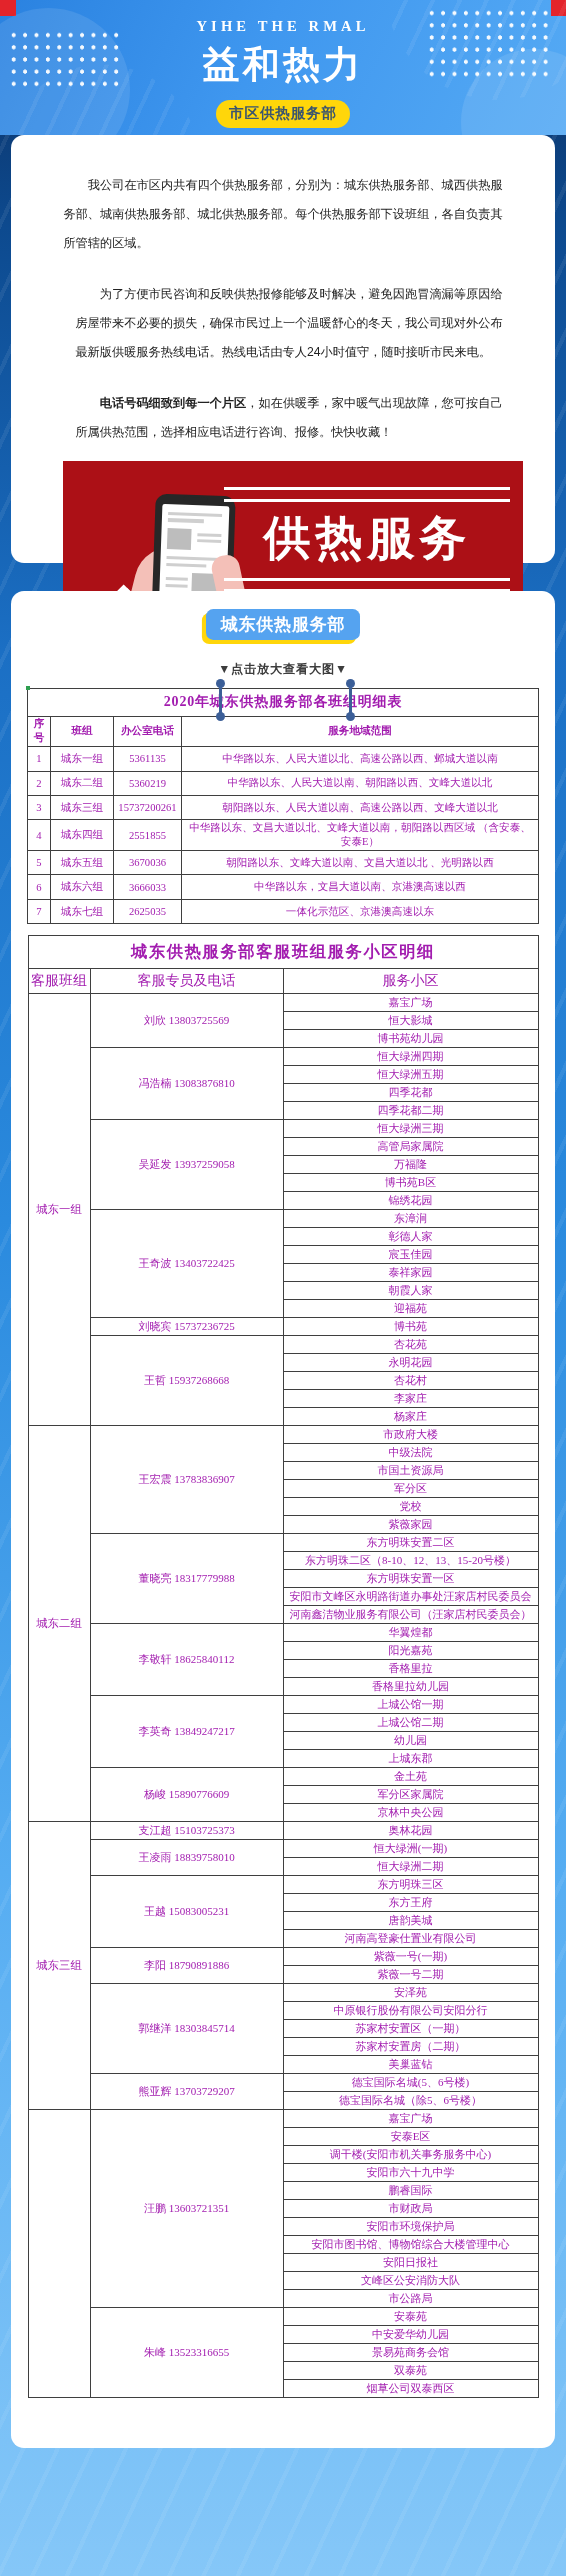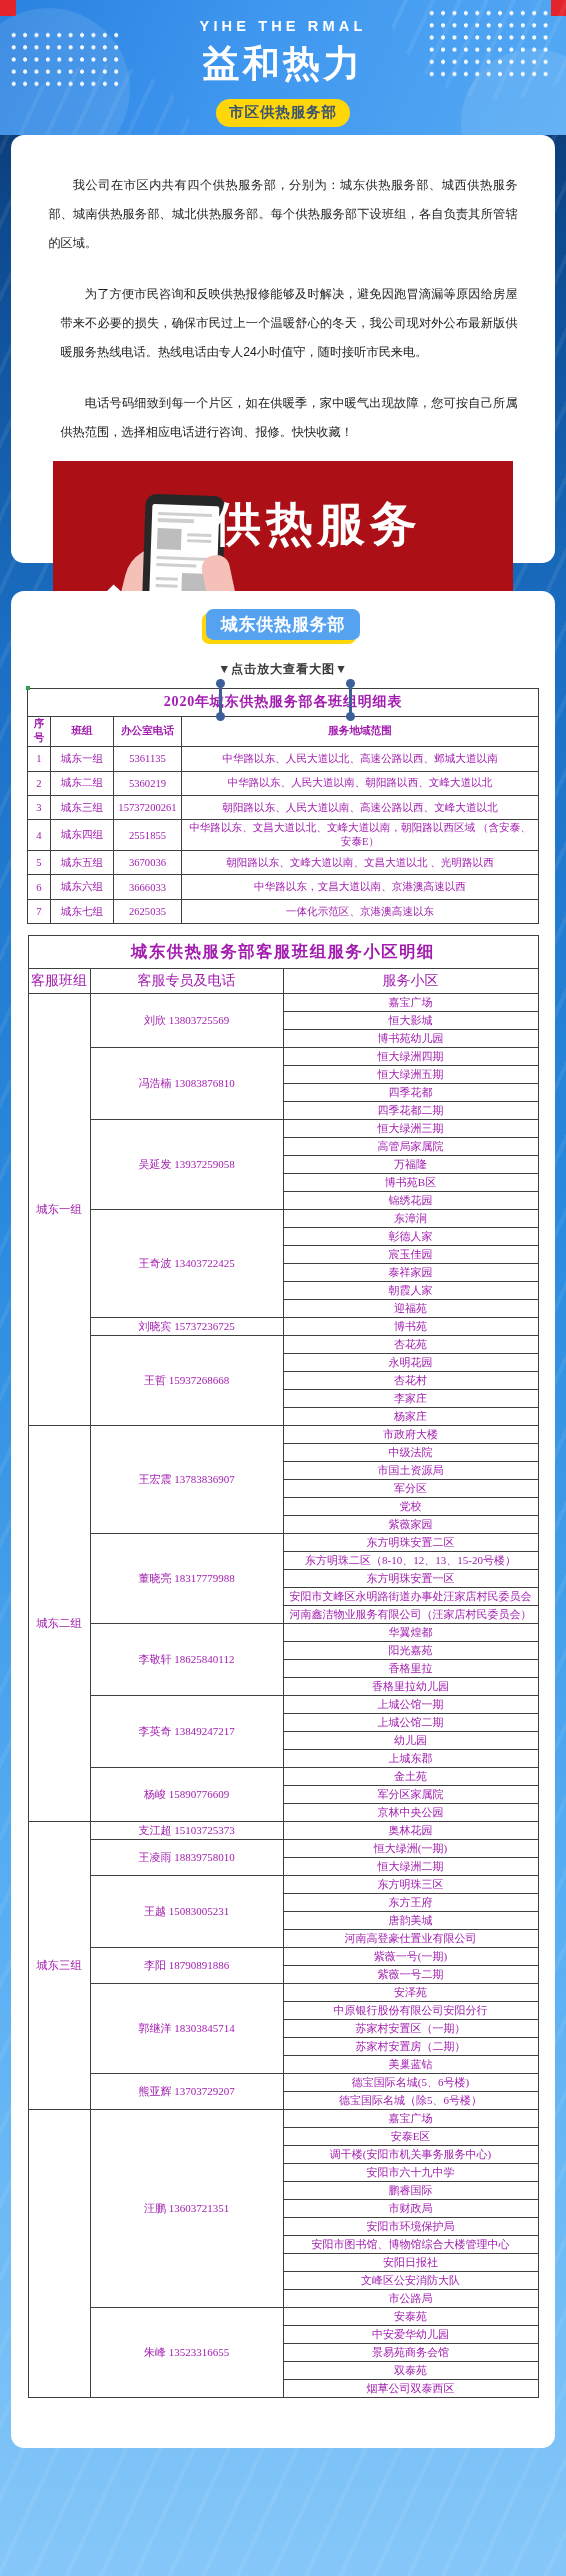--- a/index.html
+++ b/index.html
@@ -16,37 +16,37 @@
   .hdr::after { content:""; position:absolute; inset:0;
     background:repeating-linear-gradient(115deg, rgba(255,255,255,.14) 0 4.1px, transparent 4.1px 24.4px);
     -webkit-mask:radial-gradient(circle 98px at 18% 120%,#000 0 99%,transparent 100%),radial-gradient(circle 114px at 88% -10%,#000 0 99%,transparent 100%),linear-gradient(#0000 0 0);
     mask-composite:add; opacity:.5; pointer-events:none; }
   .corner { position:absolute; top:0; width:15.5px; height:15.5px; background:#e3242b; }
   .corner.l { left:0; } .corner.r { right:0; }
   .dots { position:absolute; background-image:radial-gradient(#fff 1.7px, transparent 2.2px); background-size:11.4px 12.2px; opacity:.95; }
   .dots.l { left:8.1px; top:29px; width:114px; height:63px; }
   .dots.r { right:18px; top:6.5px; width:122px; height:72px; }
   .circle-dec { position:absolute; border-radius:50%; background:rgba(255,255,255,.10); }
-  .brand-en { padding-top:18px; color:#fff; font-weight:bold; font-size:14.6px; letter-spacing:4.1px; }
+  .brand-en { padding-top:18px; color:#fff; font-weight:bold; font-size:14.6px; letter-spacing:4.1px;font-family:Liberation Serif, serif; }
   .brand-cn { margin-top:4.9px; color:#fff; font-weight:900; font-size:37px; letter-spacing:3.3px; }
   .badge { display:inline-block; margin-top:9.8px; background:#ffd60a; color:#3b556e; font-weight:bold;
     font-size:14.6px; padding:4.1px 13px 4.9px; border-radius:14.6px; letter-spacing:0.8px; }
 
   
   .card { position:relative; margin:0 11.4px; background:#fff; border-radius:13px; }
-  .card1 { height:428px; padding:36px 37px 0; }
+  .card1 { height:428px; padding:36px 52px 0; }
   .card2 { margin-top:28px; height:1857px; padding-top:13px; overflow:hidden; }
 
   .para { font-size:12.2px; line-height:29px; color:#222; text-align:justify; text-indent:2em; }
   .para + .para { margin-top:22px;margin-left:12px; }
-  .b { font-weight:normal; }
+  .b { font-weight:bold; }
 
   
   .promo { position:relative; margin:14px auto 0; width:460px; height:218px; background:#ac1016; overflow:hidden; }
-  .promo-right { position:absolute; right:13px; top:26px; width:286px; display:flex; flex-direction:row; }
+  .promo-right { position:absolute; right:13px; top:26px; width:286px; display:flex; flex-direction:column; }
   .dline { height:14.6px; border-top:3.3px solid #fff; border-bottom:3.3px solid #fff; }
   .promo-t { color:#fff; font-weight:900; font-size:47px; letter-spacing:4.9px; line-height:60px; text-align:center; white-space:nowrap; }
   .promo-t.t2 { letter-spacing:1.6px; }
   .art { position:absolute; left:23px; top:37px; width:179px; height:181px; }
   .sleeve { position:absolute; left:-21px; bottom:-47px; width:106px; height:122px; background:#fff; transform:rotate(45deg); box-shadow:4.9px 0 0 #d8d8d8; }
   .hand { position:absolute; left:42px; top:52px; width:106px; height:122px; background:#f4c0b8; border-radius:37px; transform:rotate(14deg); }
   .thumb { position:absolute; left:129px; top:57px; width:28px; height:57px; background:#f4c0b8; border-radius:13px; transform:rotate(-12deg); }
   .phone { position:absolute; left:67px; top:-3.3px; width:80px; height:159px; background:#272727; border-radius:11.4px; transform:rotate(2deg); }
   .screen { position:absolute; left:6.5px; right:6.5px; top:9.8px; bottom:9.8px; background:#fff; border-radius:2.4px; overflow:hidden; }
   .notch { position:absolute; left:50%; top:2.4px; transform:translateX(-50%); width:24.4px; height:4.1px; background:#272727; border-radius:2.4px; }

